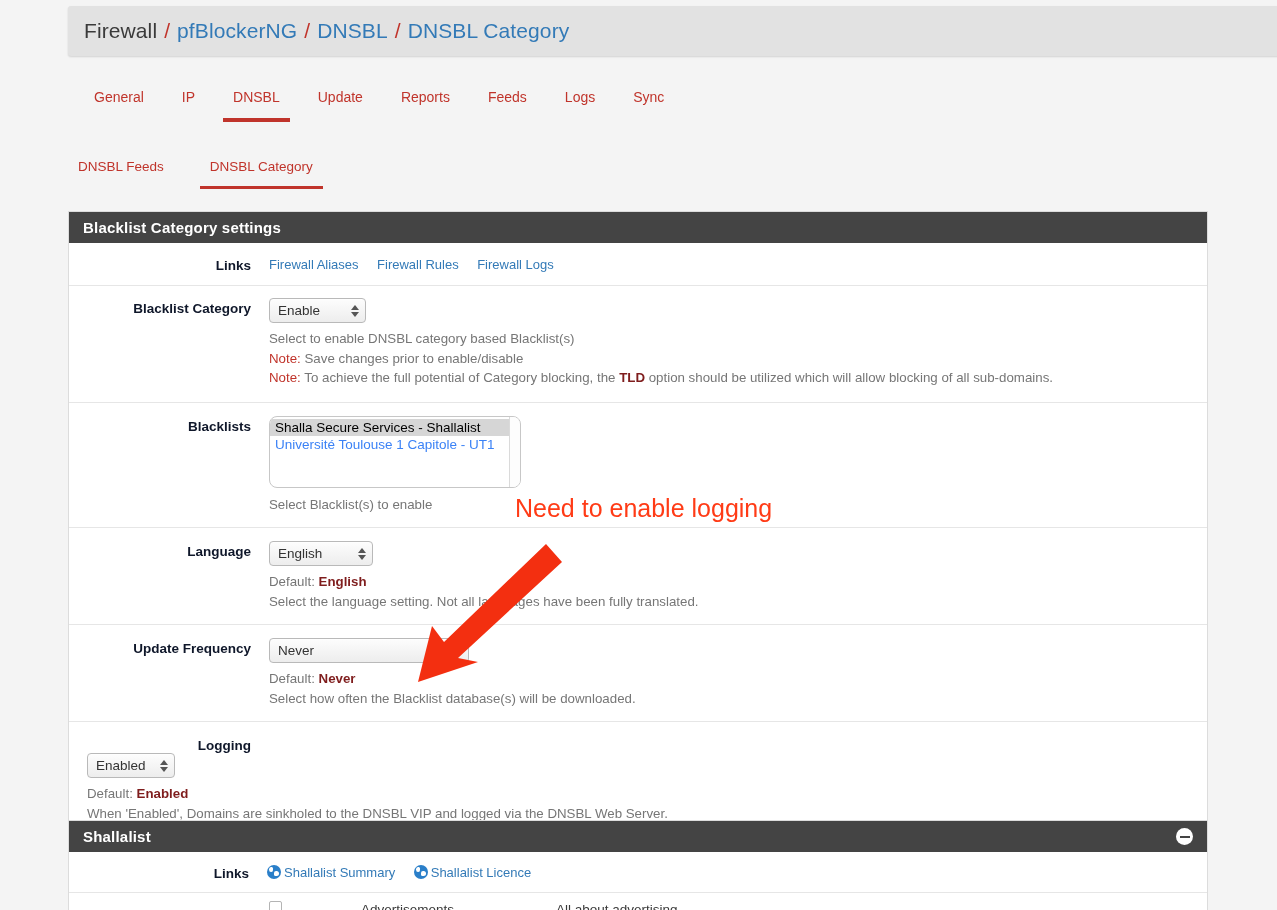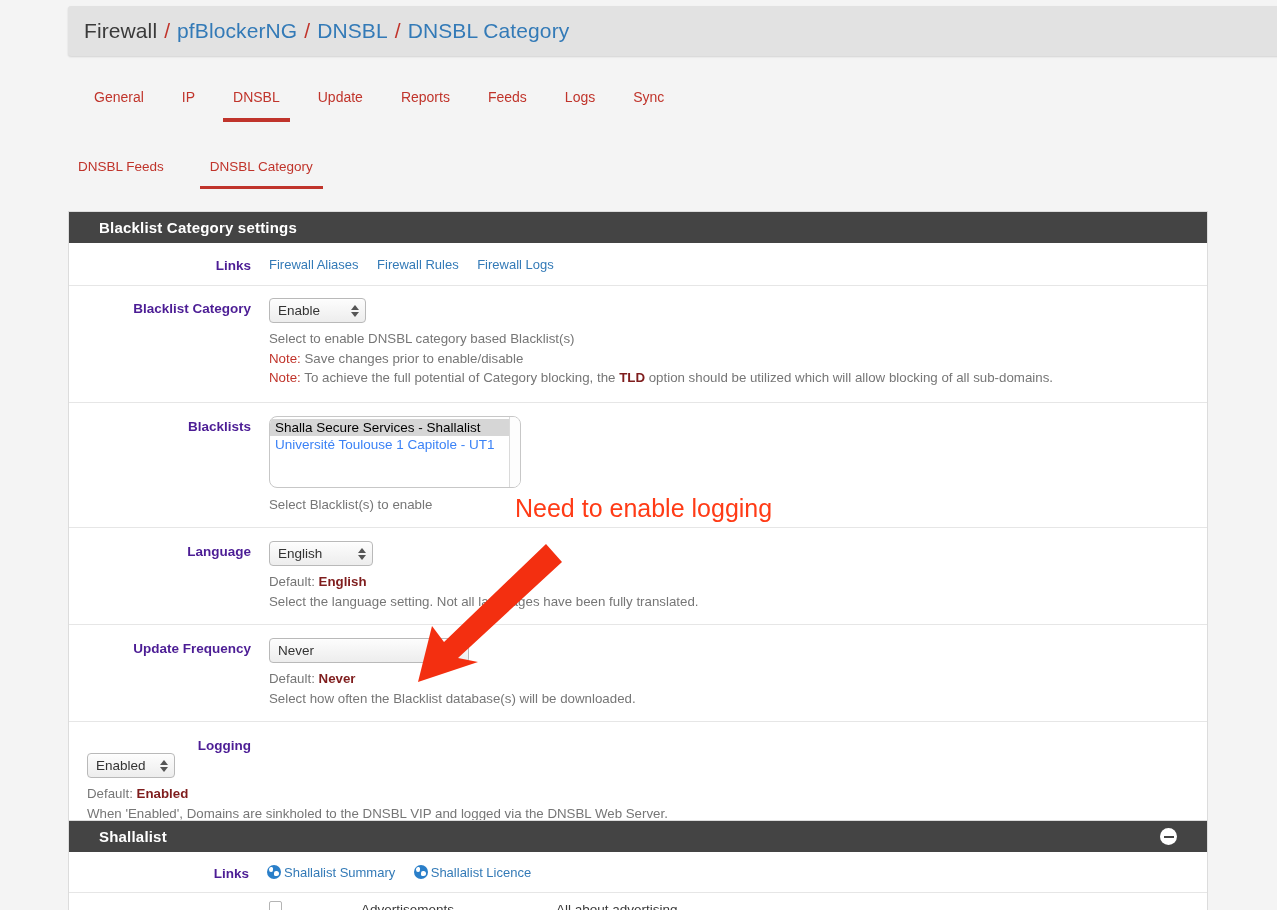--- a/index.html
+++ b/index.html
@@ -81,21 +81,21 @@
   .panel {
     position: absolute; left: 68px;
     width: 1140px;
     background: #fff;
     border: 1px solid #dcdcdc;
   }
   .panel-head {
     background: #444;
     color: #fff;
     font-size: 15px; font-weight: bold;
-    padding: 7px 30px;
+    padding: 7px 14px;
     display: flex; align-items: center;
     justify-content: space-between;
     letter-spacing: .2px;
   }
   .collapse-icon {
     width: 17px; height: 17px; border-radius: 50%;
     background: #fff; position: relative; cursor: pointer;
   }
   .collapse-icon::after {
     content: ""; position: absolute;
@@ -109,21 +109,21 @@
     padding: 11px 0 11px 0;
     align-items: flex-start;
   }
   .row:last-child { border-bottom: none; }
   .row-label {
     width: 182px;
     min-width: 182px;
     text-align: right;
     font-size: 13.5px;
     font-weight: bold;
-    color: #4c1d95;
+    color: #0f172a;
     padding-top: 3px;
     padding-right: 0;
   }
   .row-body {
     padding-left: 18px;
     flex: 1;
     min-width: 0;
   }
 
   .links-row a {

